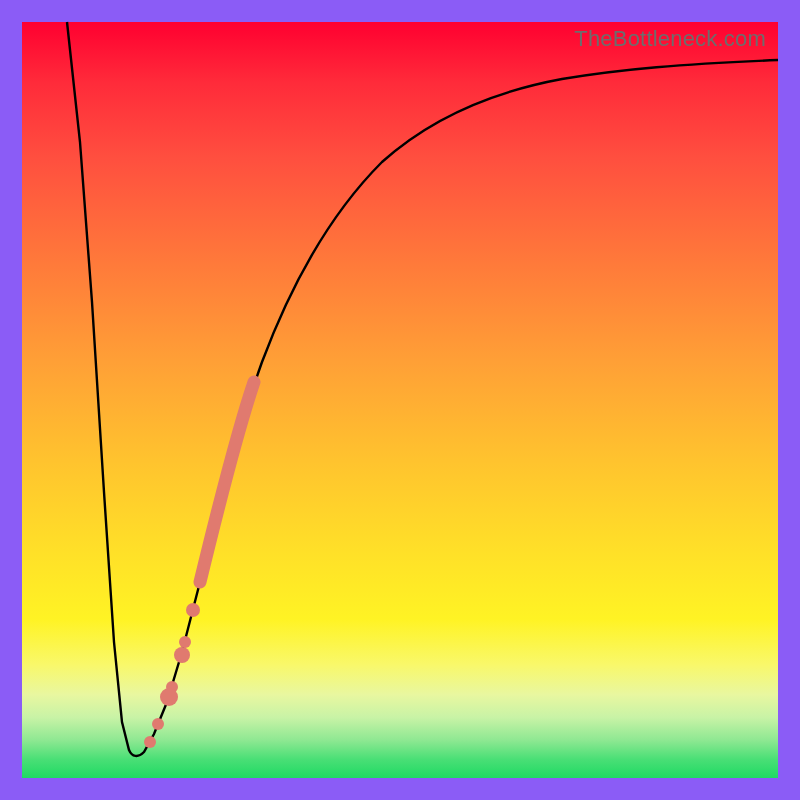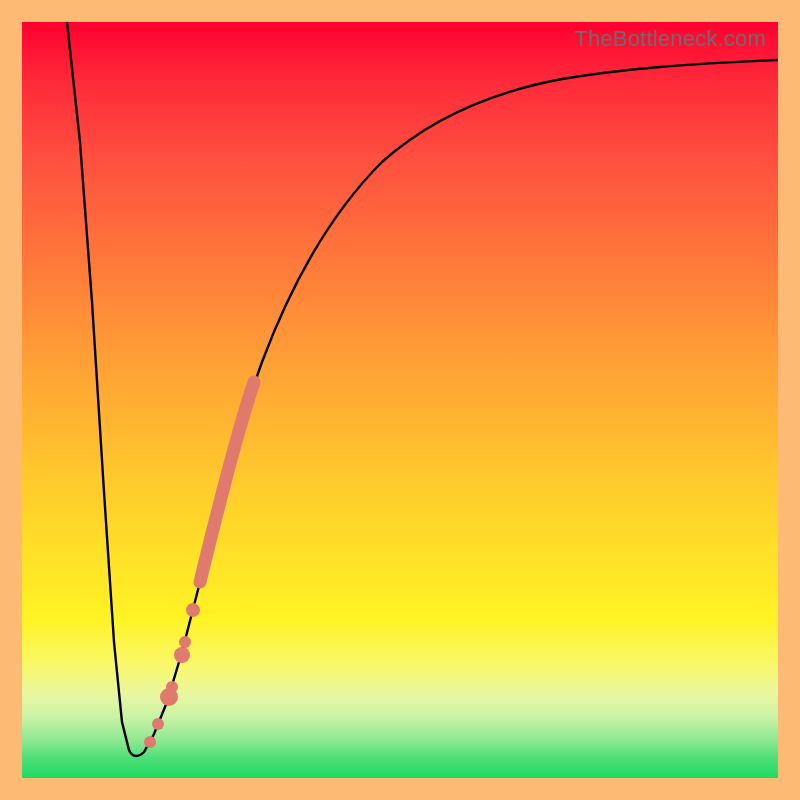--- a/index.html
+++ b/index.html
@@ -8,21 +8,21 @@
     width: 800px;
     height: 800px;
     overflow: hidden;
     background: #000;
     font-family: Arial, Helvetica, sans-serif;
   }
   .frame {
     position: relative;
     width: 800px;
     height: 800px;
-    background: #fdba74;
+    background: #8b5cf6;
   }
   .plot {
     position: absolute;
     left: 22px;
     top: 22px;
     width: 756px;
     height: 756px;
     
     background: linear-gradient(
       to bottom,

